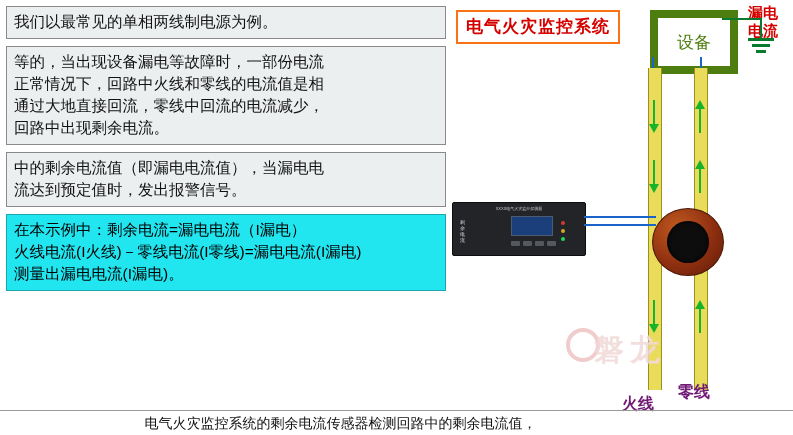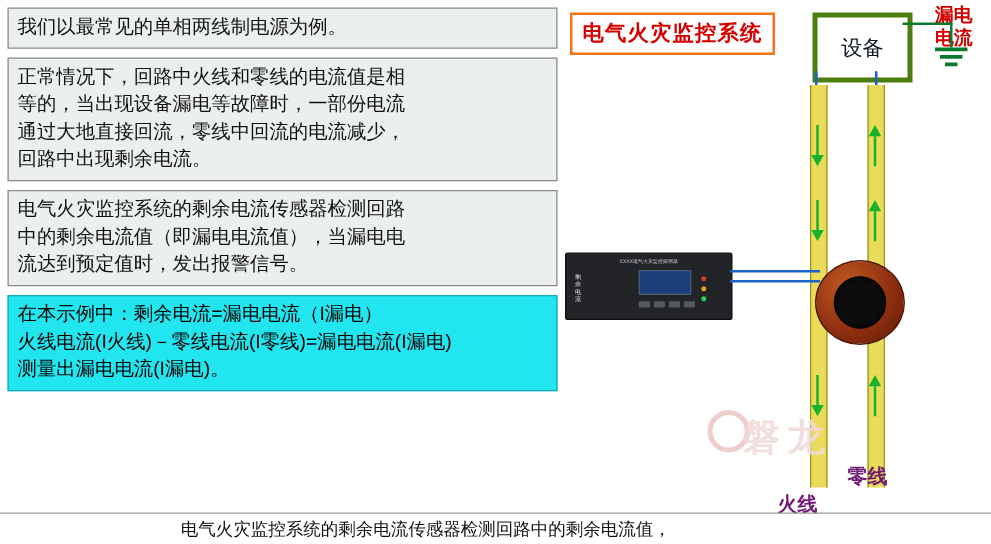--- a/index.html
+++ b/index.html
@@ -40,23 +40,23 @@
     font-size:17px;
     font-weight:bold;
     padding:3px 8px 4px 8px;
     letter-spacing:1px;
     box-sizing:border-box;
   }
 
   
   .equip{
     position:absolute;left:650px;top:10px;width:72px;height:48px;
-    border:4px solid #4d7c0f;
+    border:8px solid #4d7c0f;
     background:#ffffff;
-    color:#0f172a;
+    color:#4d7c0f;
     font-size:17px;
     display:flex;align-items:center;justify-content:center;
   }
 
   
   .leak-label{
     position:absolute;left:748px;top:4px;
     color:#d40000;font-size:15px;font-weight:bold;
     line-height:18px;text-align:center;
   }
@@ -121,28 +121,27 @@
 <div class="stage">
 
   <div class="left-col">
 
     <div class="note">
       <div>我们以最常见的单相两线制电源为例。</div>
     </div>
 
 
     <div class="note">
+      <div>等的，当出现设备漏电等故障时，一部份电流</div>
       <div>正常情况下，回路中火线和零线的电流值是相</div>
-      <div>等的，当出现设备漏电等故障时，一部份电流</div>
       <div>通过大地直接回流，零线中回流的电流减少，</div>
       <div>回路中出现剩余电流。</div>
     </div>
 
     <div class="note">
-      <div>电气火灾监控系统的剩余电流传感器检测回路</div>
       <div>中的剩余电流值（即漏电电流值），当漏电电</div>
       <div>流达到预定值时，发出报警信号。</div>
     </div>
 
     <div class="note cyan">
       <div>在本示例中：剩余电流=漏电电流（I漏电）</div>
       <div>火线电流(I火线)－零线电流(I零线)=漏电电流(I漏电)</div>
       <div>测量出漏电电流(I漏电)。</div>
     </div>
 
@@ -199,21 +198,21 @@
     <div class="btn" style="left:58px;top:38px;"></div>
     <div class="btn" style="left:70px;top:38px;"></div>
     <div class="btn" style="left:82px;top:38px;"></div>
     <div class="btn" style="left:94px;top:38px;"></div>
   </div>
 
   <div class="line-h" style="left:584px;top:216px;width:72px;"></div>
   <div class="line-h" style="left:584px;top:224px;width:72px;"></div>
 
   <div class="wire-label" style="left:622px;top:394px;">火线</div>
-  <div class="wire-label" style="left:678px;top:371px;">零线</div>
+  <div class="wire-label" style="left:678px;top:382px;">零线</div>
 
   <div class="wm-circle"></div>
   <div class="watermark">磐龙</div>
 
   <div class="caption-rule"></div>
   <div class="caption">电气火灾监控系统的剩余电流传感器检测回路中的剩余电流值，</div>
 
 </div>
 
 </body></html>

